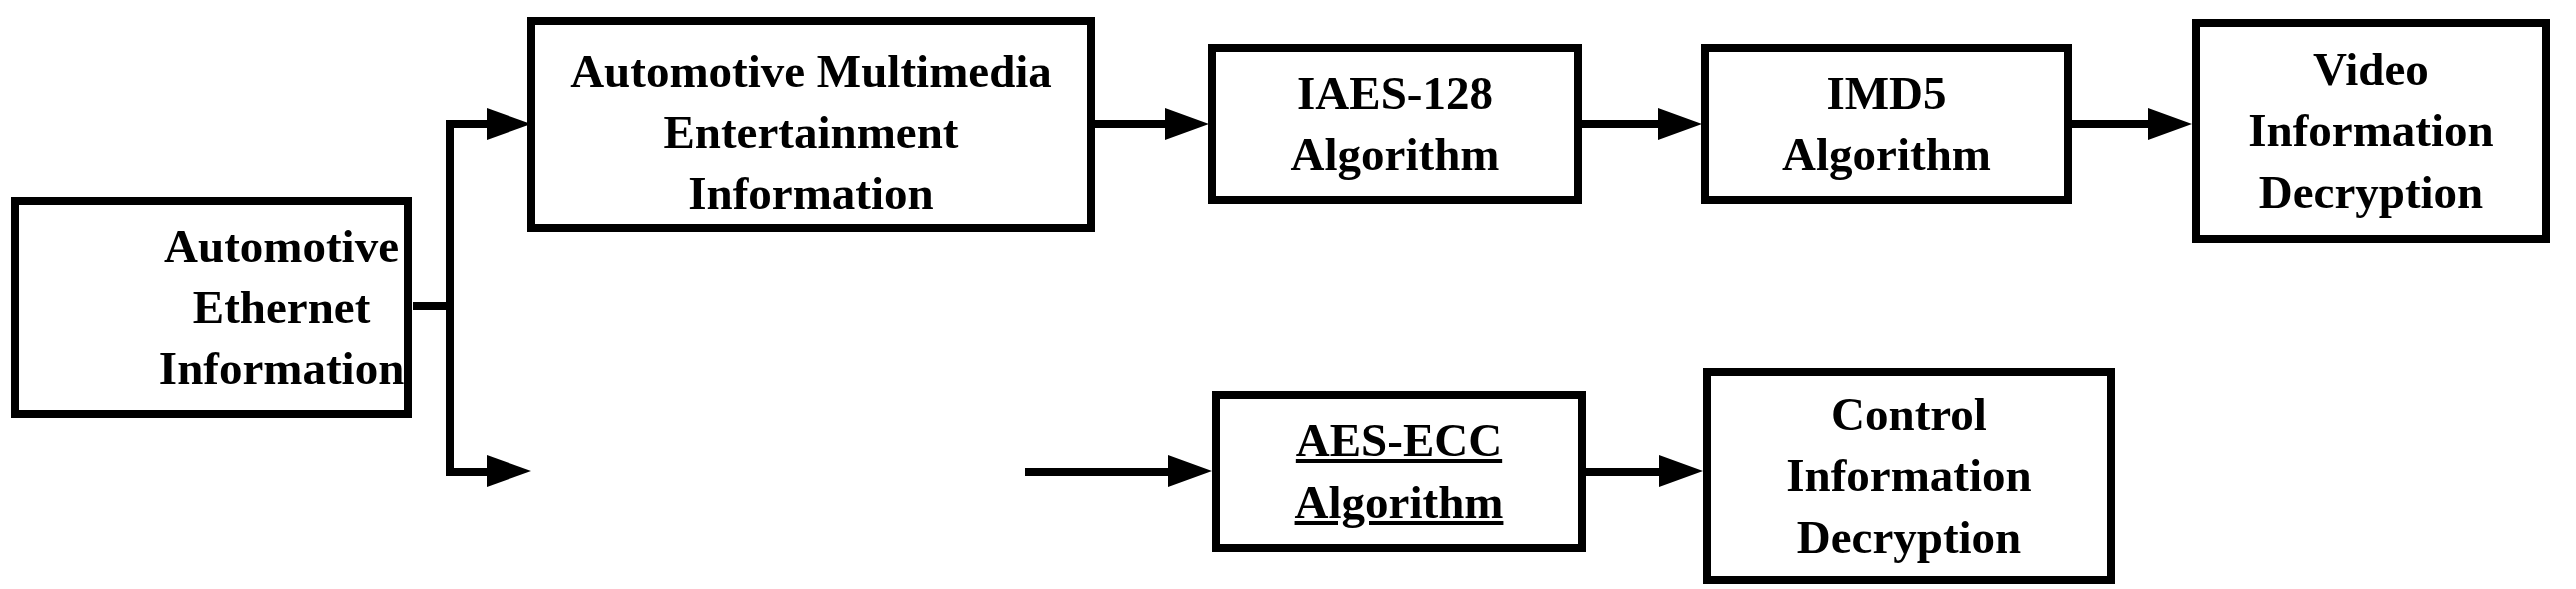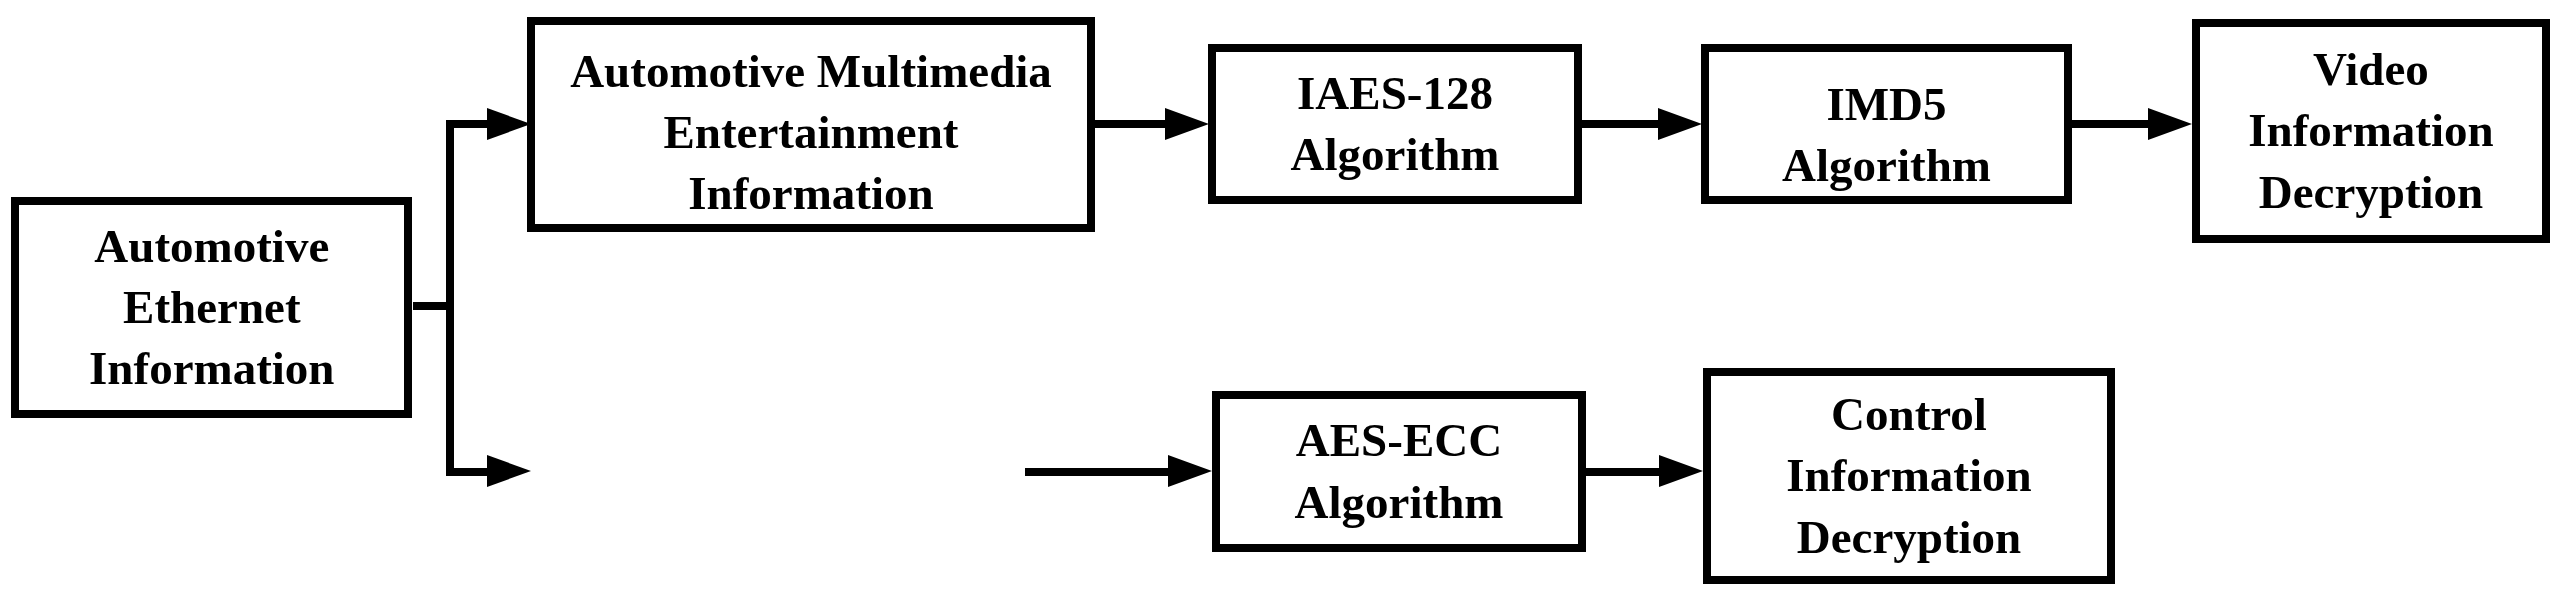--- a/index.html
+++ b/index.html
@@ -39,27 +39,27 @@
   .arrowhead {
     position: absolute;
     width: 0;
     height: 0;
     border-top: 16.6px solid transparent;
     border-bottom: 16.6px solid transparent;
     border-left: 44px solid var(--line, #000000);
   }
 
   
-  #n-ethernet-info       { left: 11.3px;   top: 197px; width: 401px; height: 221px; }
+  #n-ethernet-info       { left: 11.3px;   top: 197px; width: 401px; height: 221px; justify-content: flex-end; }
   #n-multimedia-info     { left: 527px;  top: 17.3px;  width: 568px; height: 215px; align-items: flex-end; }
   #n-iaes128             { left: 1208px; top: 44px;  width: 374px; height: 160px; }
-  #n-imd5                { left: 1701px; top: 44px;  width: 371px; height: 160px; align-items: flex-end; }
+  #n-imd5                { left: 1701px; top: 44px;  width: 371px; height: 160px; }
   #n-video-decryption    { left: 2192px; top: 19px;  width: 358px; height: 224px; }
   #n-control-info        { left: 531px;  top: 394px; width: 498px; height: 157px; }
-  #n-aes-ecc             { left: 1212px; top: 391px; width: 374px; height: 161px; }
+  #n-aes-ecc             { left: 1212px; top: 391px; width: 374px; height: 161px; text-decoration: underline; }
   #n-control-decryption  { left: 1703px; top: 368px; width: 412px; height: 216px; }
 
   
   
   #c-stub        { left: 413px;  top: 302px; width: 37px;  height: 7.5px; }
   #c-trunk       { left: 446px;  top: 120px; width: 7.5px;  height: 355px; }
   
   #c-top-line    { left: 446px;  top: 120px; width: 45px;  height: 7.5px; }
   #c-top-head    { left: 487px;  top: 108px; }
   

